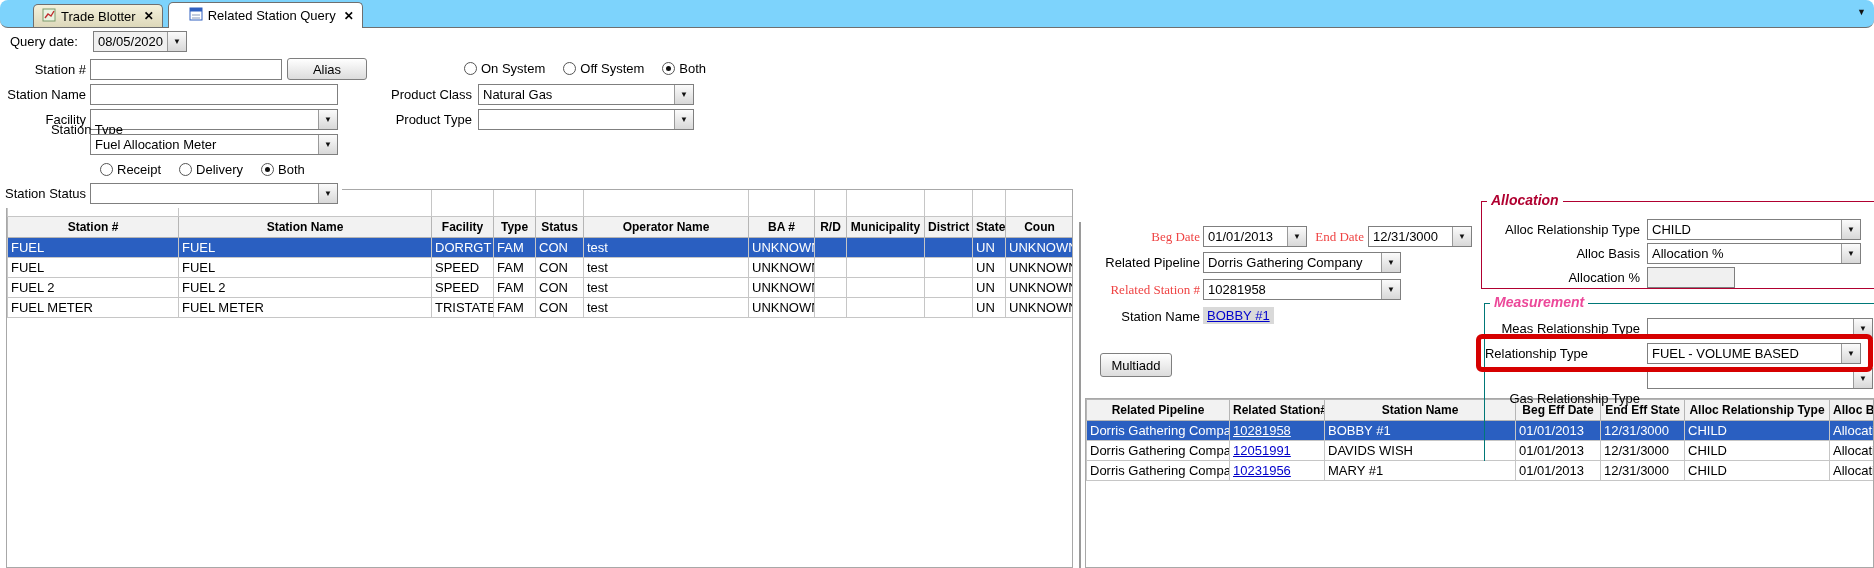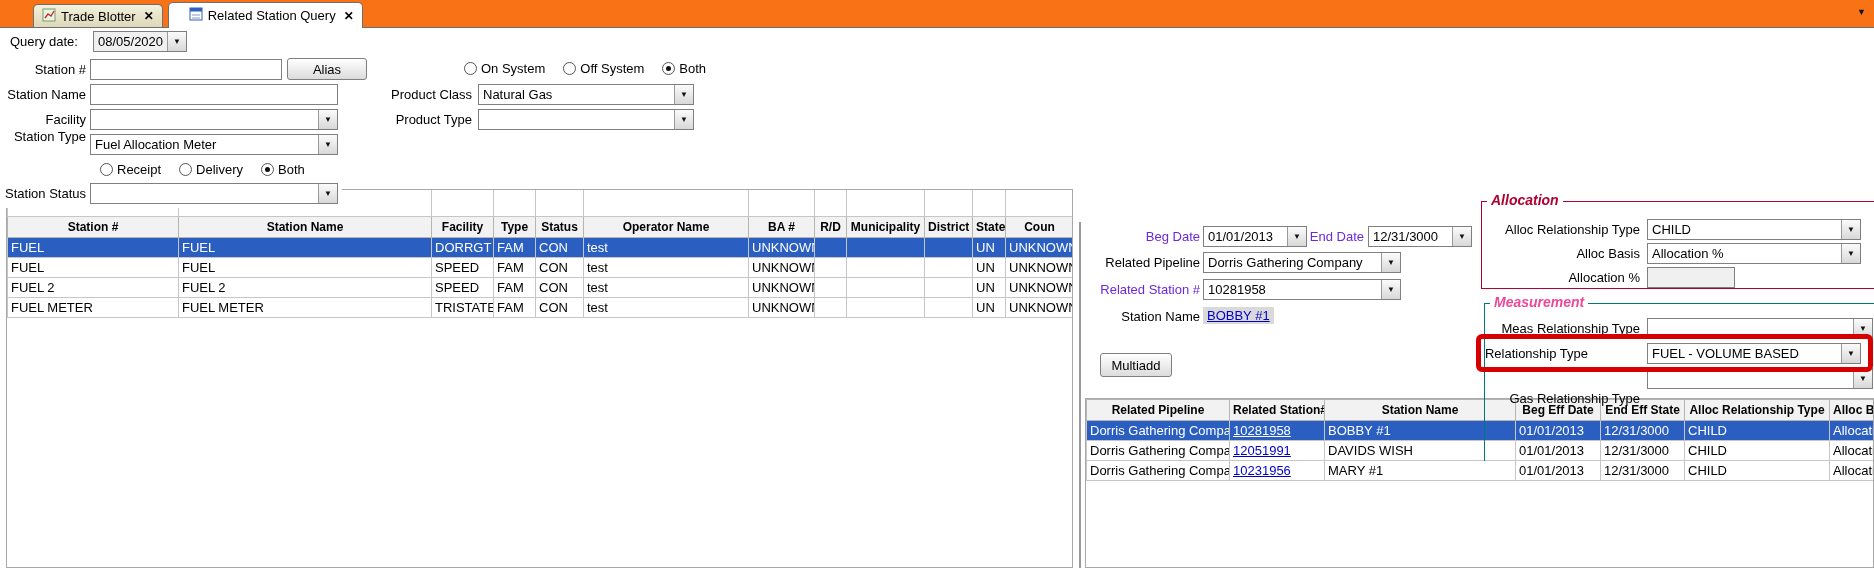--- a/index.html
+++ b/index.html
@@ -1,33 +1,33 @@
 <!DOCTYPE html>
 <html><head>
 <meta charset="utf-8">
 <style>
   html,body{margin:0;padding:0;background:#fff;}
   .screen{position:relative;width:1874px;height:568px;overflow:hidden;background:#fff;
           font-family:"Liberation Sans", sans-serif;font-size:13px;color:#000;}
   .abs{position:absolute;}
 
   
-  .tabbar{position:absolute;left:0;top:0;width:1874px;height:27px;background:#f97316;
-          border-bottom:1px solid #6f6f6f;display:flex;align-items:flex-end;}
+  .tabbar{position:absolute;left:0;top:0;width:1874px;height:27px;background:#7dd3fc;
+          border-bottom:1px solid #6f6f6f;display:flex;align-items:flex-end;border-radius:8px;}
   .tab{display:flex;align-items:center;gap:5px;padding:0 8px;border:1px solid #6f6f6f;
        border-bottom:none;border-radius:5px 5px 0 0;font-size:13px;margin-right:5px;height:22px;}
   .tab.inactive{background:linear-gradient(#f4f1dc,#ddd8ba);}
   .tab.active{background:#fff;height:25px;position:relative;top:1px;padding-left:20px;}
   .tclose{font-weight:bold;font-size:12px;margin-left:3px;cursor:default;}
   .tab-overflow{position:absolute;right:8px;top:7px;font-size:9px;color:#111;}
 
   
   .rlbl{position:absolute;text-align:right;white-space:nowrap;line-height:21px;font-size:13px;}
   .llbl{position:absolute;white-space:nowrap;line-height:21px;font-size:13px;}
-  .blue{color:#6d28d9;}
+  .blue{color:#ef4444;font-family:Liberation Serif, serif;}
   .fld{position:absolute;height:21px;border:1px solid #7f7f7f;background:#fff;display:flex;box-sizing:border-box;}
   .fld .v{flex:1;font-size:13px;line-height:19px;padding:0 4px;overflow:hidden;white-space:nowrap;}
   .fld .a{width:18px;border-left:1px solid #9a9a9a;background:linear-gradient(#fbfbfb,#d8d8d8);
           display:flex;align-items:center;justify-content:center;font-size:8px;color:#111;cursor:default;}
   .fld.gray{background:#f0f0f0;}
   .pbtn{position:absolute;box-sizing:border-box;border:1px solid #7f7f7f;border-radius:3px;
         background:linear-gradient(#ffffff,#dcdcdc);font-size:13px;display:flex;align-items:center;
         justify-content:center;cursor:default;}
 
   
@@ -108,21 +108,21 @@
   <div class="fld" style="left:90px;top:84px;width:248px;">
     <span class="v"></span>
   </div>
 
   <span class="rlbl" style="left:0;top:109px;width:86px;">Facility</span>
   <div class="fld" style="left:90px;top:109px;width:248px;">
     <span class="v"></span>
     <span class="a">▼</span>
   </div>
 
-  <span class="rlbl" style="left:0;top:126px;width:86px;">Station Type</span>
+  <span class="rlbl" style="left:0;top:119px;width:86px;padding-left:37px;">Station Type</span>
   <div class="fld" style="left:90px;top:134px;width:248px;">
     <span class="v">Fuel Allocation Meter</span>
     <span class="a">▼</span>
   </div>
 
   <div class="rgrp" style="left:100px;top:160px;">
     <span class="ropt">
         <span class="rdot"></span>
         <span>Receipt</span>
       </span>

